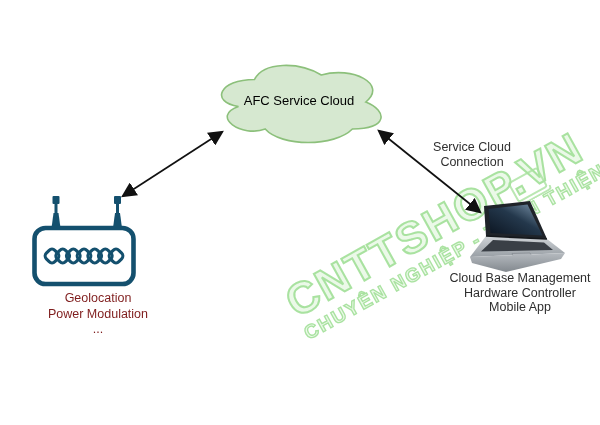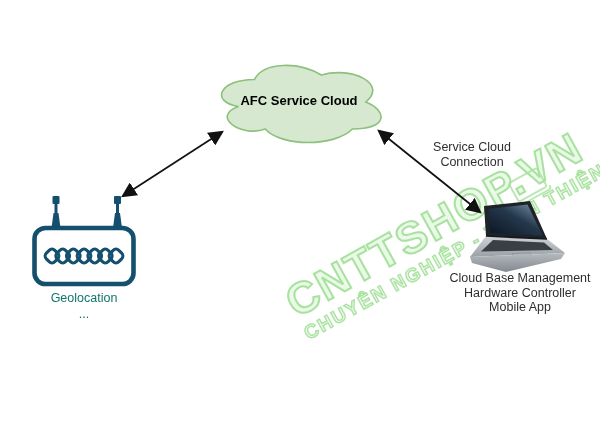--- a/index.html
+++ b/index.html
@@ -37,24 +37,24 @@
 
   
   .node{position:absolute;z-index:2;}
   .label{
     position:absolute;z-index:3;color:#303030;font-size:12.5px;line-height:15px;
   }
   .centered{text-align:center;}
 
   .cloud-label{
     left:210px;top:93px;width:178px;text-align:center;
-    font-weight:bold;font-size:13px;color:#000;
+    font-weight:normal;font-size:13px;color:#000;
   }
   .agent-label{left:7px;top:177px;width:140px;}
-  .agent-caps{left:2px;top:291px;width:164px;line-height:15.6px;color:#0f766e;}
+  .agent-caps{left:16px;top:291px;width:164px;line-height:15.6px;color:#7f1d1d;}
   .conn-label{left:416px;top:140px;width:112px;text-align:center;line-height:15px;}
   .laptop-caption{left:430px;top:271px;width:180px;line-height:14.6px;color:#2e2e2e;}
 </style>
 </head>
 <body>
 
 <div id="canvas">
 
   <div class="watermark">
     <div class="wm-big">CNTTSHOP.VN</div>
@@ -98,20 +98,21 @@
       <rect x="26.7" y="58" width="12" height="12" rx="4" transform="rotate(45 32.7 64)"></rect>
       <rect x="37.3" y="58" width="12" height="12" rx="4" transform="rotate(45 43.3 64)"></rect>
       <rect x="48" y="58" width="12" height="12" rx="4" transform="rotate(45 54 64)"></rect>
       <rect x="58.7" y="58" width="12" height="12" rx="4" transform="rotate(45 64.7 64)"></rect>
       <rect x="69.3" y="58" width="12" height="12" rx="4" transform="rotate(45 75.3 64)"></rect>
       <rect x="80" y="58" width="12" height="12" rx="4" transform="rotate(45 86 64)"></rect>
     </g>
   </svg>
   <div class="label agent-caps centered">
     <div>Geolocation</div>
+    <div>Power Modulation</div>
     <div>...</div>
   </div>
 
   <div class="label conn-label">
     <div>Service Cloud</div>
     <div>Connection</div>
   </div>
 
   <svg class="node" style="left:468px;top:198px" width="100" height="78" viewBox="0 0 100 78">
     <defs>

